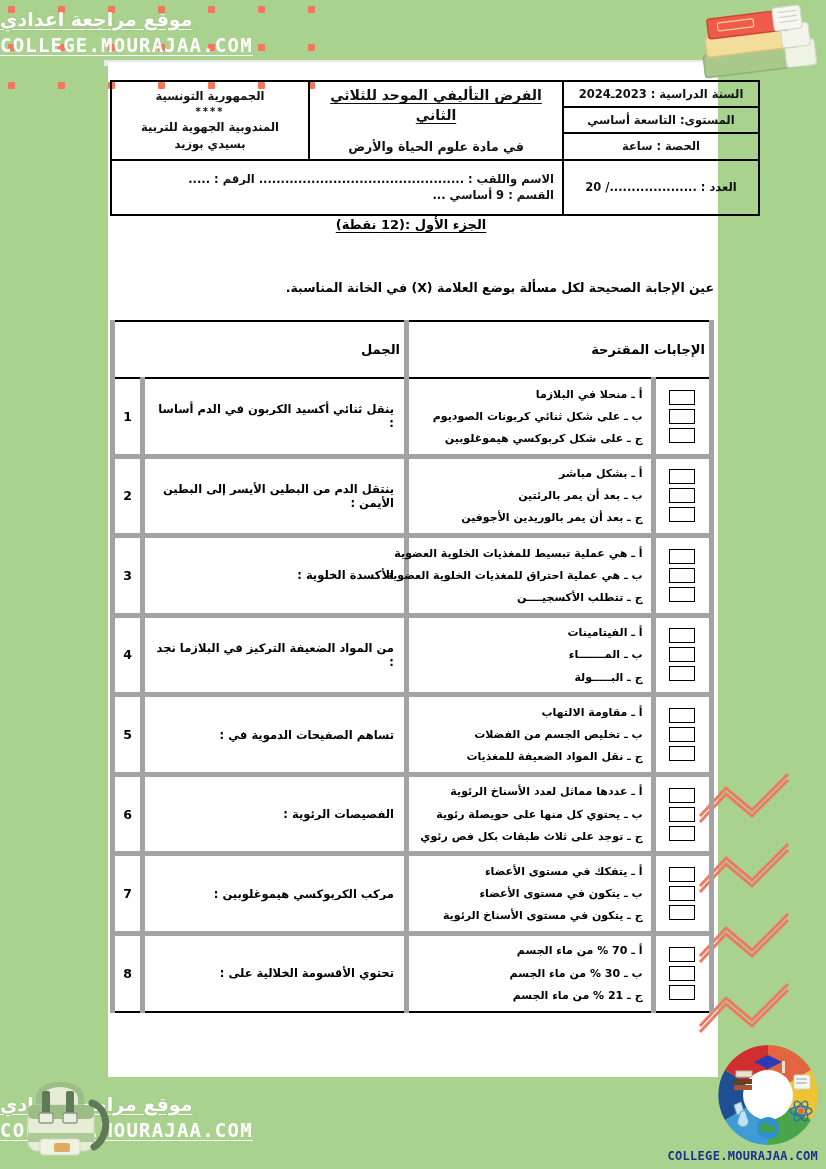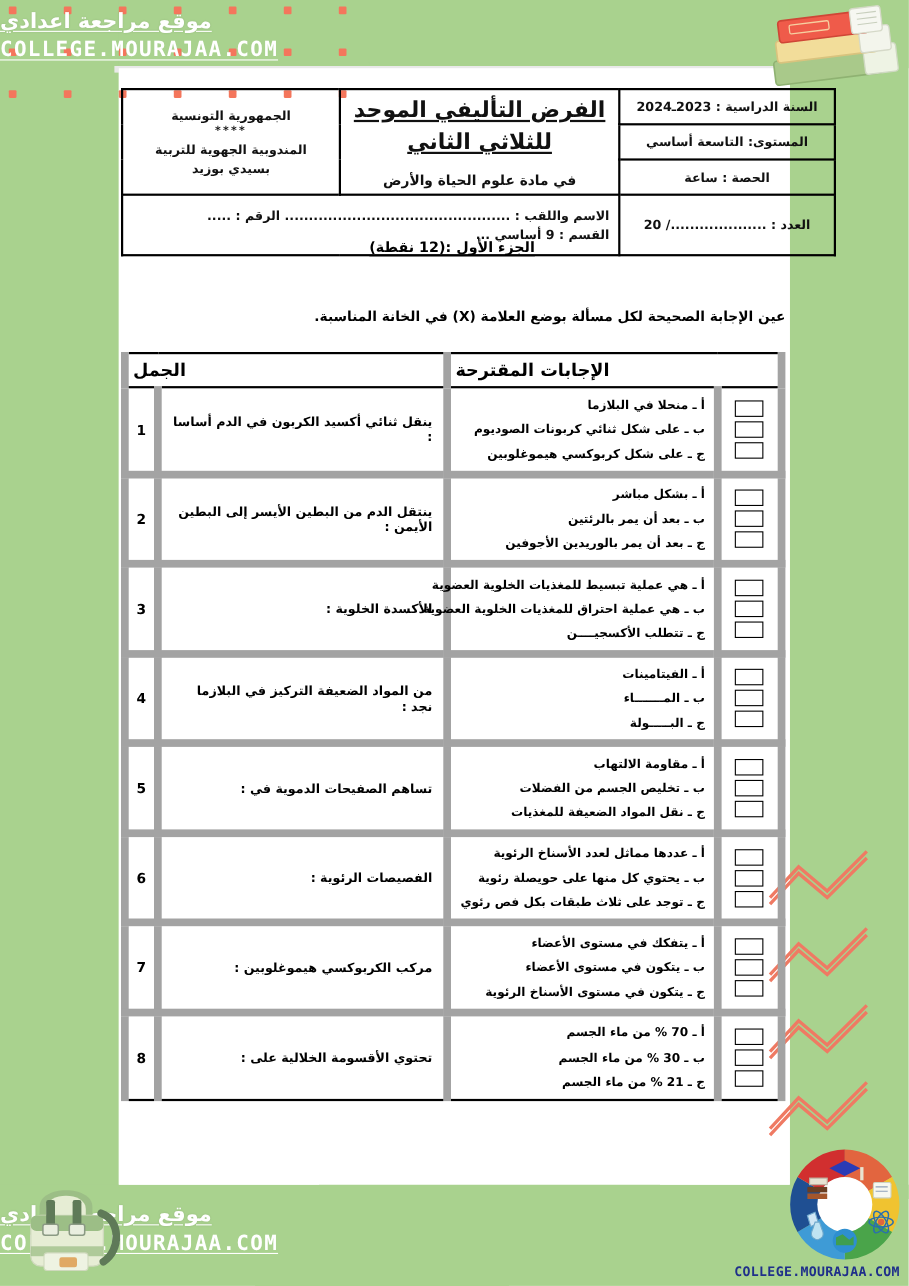--- a/index.html
+++ b/index.html
@@ -69,21 +69,21 @@
     border-collapse:collapse;table-layout:fixed;
   }
   table.hdr td{
     border:2px solid #000;padding:3px 6px;text-align:center;vertical-align:middle;
     font-size:11.5px;font-weight:bold;color:#111;line-height:1.45;
   }
   .hdr .c-left{width:182px;}
   .hdr .c-mid{width:240px;}
   .hdr .c-right{width:184px;}
   .title-main{
-    font-size:20px;font-weight:bold;text-decoration:underline;text-underline-offset:3px;
+    font-size:14px;font-weight:bold;text-decoration:underline;text-underline-offset:3px;
     padding-bottom:6px;display:block;
   }
   .title-sub{font-size:12.5px;font-weight:bold;display:block;padding-top:6px;}
   .rep1{font-size:11.5px;display:block;}
   .rep-stars{font-size:10px;letter-spacing:2px;display:block;}
   .namerow{text-align:right !important;font-size:11px;padding:10px 8px !important;}
   .namerow .seg{white-space:nowrap;}
 
   .section-line{
     position:absolute;left:0;top:152px;width:606px;text-align:center;
@@ -100,25 +100,25 @@
   .instruction{
     position:absolute;right:4px;top:218px;width:600px;text-align:right;
     font-size:12.5px;font-weight:bold;
   }
 
   table.qz{
     position:absolute;left:2px;top:258px;width:604px;
     border-collapse:collapse;table-layout:fixed;
   }
   table.qz th, table.qz td{
-    border:7px solid #a3a3a3;vertical-align:middle;
+    border:5px solid #a3a3a3;vertical-align:middle;
   }
   table.qz thead th{
     border-top:2px solid #000;border-bottom:2px solid #000;
-    font-size:16px;font-weight:bold;padding:5px 4px;text-align:left;
+    font-size:13px;font-weight:bold;padding:20px 4px;text-align:right;
   }
   .col-box{width:58px;}
   .col-ans{width:245px;}
   .col-stm{width:262px;}
   .col-num{width:30px;}
   table.qz tbody tr td{padding:0;}
   table.qz tbody tr{ }
   td.cell-box{text-align:center;padding:4px 0 !important;}
   td.cell-ans{text-align:right;padding:4px 8px 4px 4px !important;}
   td.cell-stm{text-align:right;padding:4px 10px !important;font-size:11.5px;font-weight:bold;}

